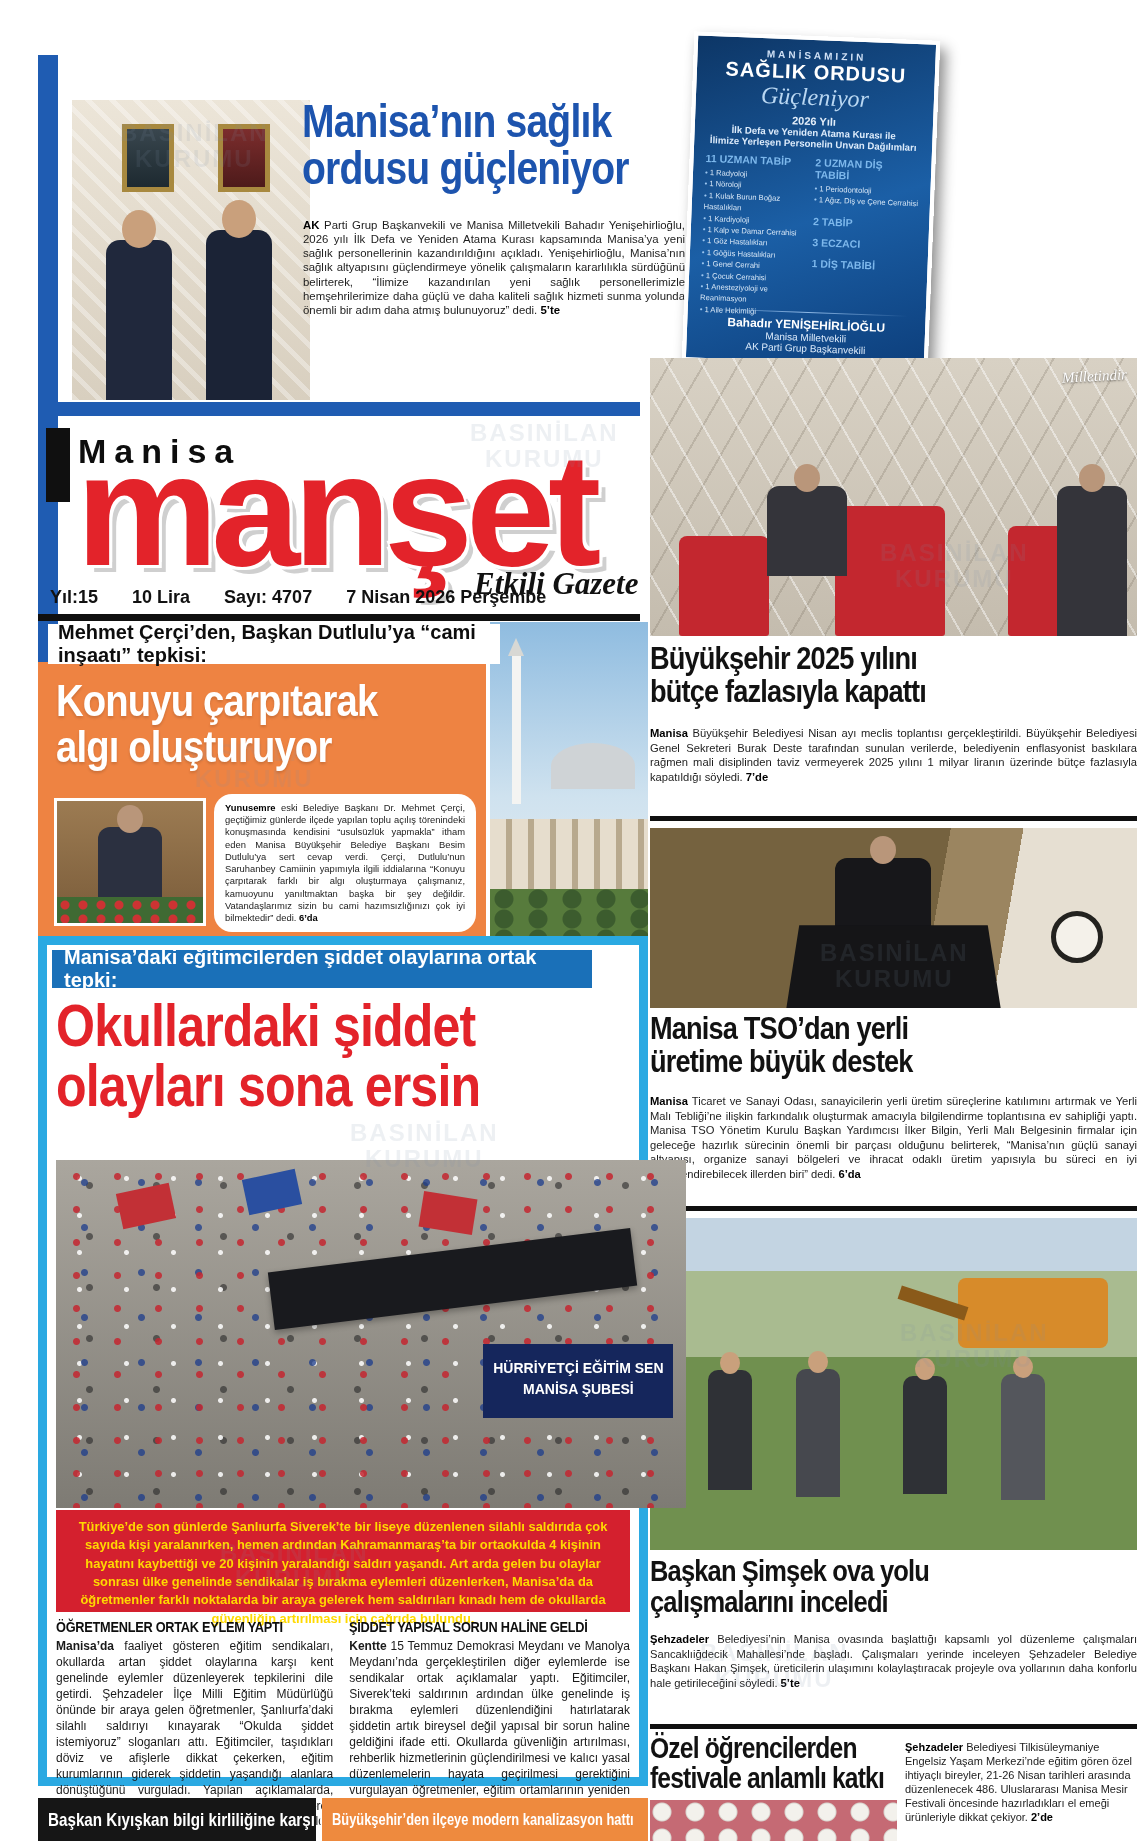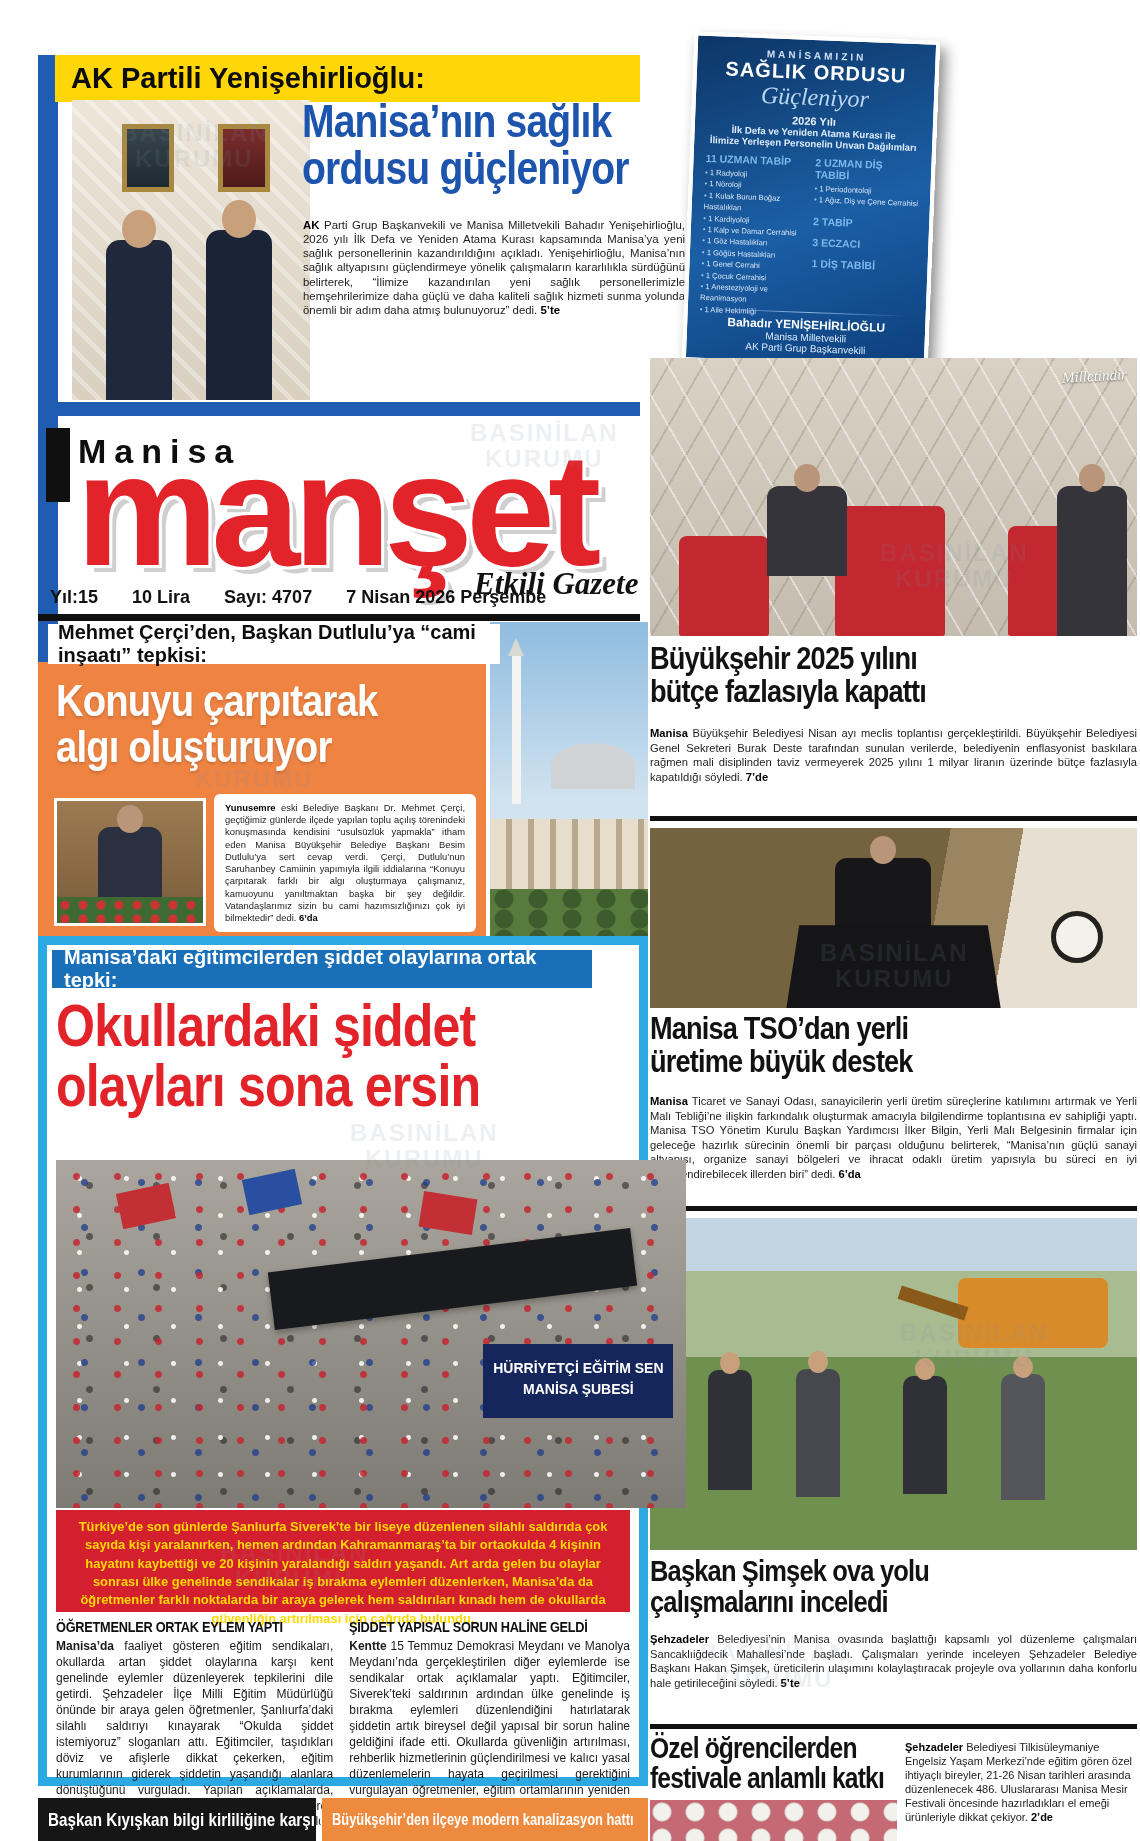--- a/index.html
+++ b/index.html
@@ -103,21 +103,21 @@
   
   #cerci-kicker { left:48px; top:624px; width:452px; height:40px; background:#fff;
     display:flex; align-items:center; padding-left:10px; font-size:20px; font-weight:700; color:#0d0d0d; z-index:3; }
   #cerci-box { left:38px; top:662px; width:448px; height:278px; background:#ee8342; }
   #cerci-headline { left:56px; top:678px; width:420px; color:#fff; font-size:45px; z-index:2;
     text-shadow:0 2px 3px rgba(0,0,0,.15); }
   #cerci-photo { left:54px; top:798px; width:152px; height:128px; border:3px solid #fff;
     background:linear-gradient(#9c7b52,#7a5c3a); }
   #flowers { position:absolute; bottom:0; left:0; right:0; height:26px;
     background:radial-gradient(circle at 8px 8px, #c33 4px, rgba(0,0,0,0) 5px) #3f6a33; background-size:18px 14px; }
-  #cerci-panel { left:214px; top:794px; width:262px; height:138px; background:#fff; border-radius:6px;
+  #cerci-panel { left:214px; top:794px; width:262px; height:138px; background:#fff; border-radius:18px;
     padding:8px 11px; font-size:9.4px; line-height:1.3; z-index:2; }
   #mosque-photo { left:490px; top:622px; width:158px; height:318px;
     background:linear-gradient(#8fbce0,#cfe2ef 55%,#e9eef1); }
   #minaret { position:absolute; left:14%; top:10%; width:9px; height:150px; background:#f4f4f2; }
   #minaret::before { content:""; position:absolute; top:-16px; left:-4px; border-left:8px solid transparent;
     border-right:8px solid transparent; border-bottom:18px solid #d8d8d4; }
   #dome { position:absolute; right:8%; top:38%; width:84px; height:46px; background:#cfd3d6;
     border-radius:50% 50% 0 0; }
   #mosque-base { position:absolute; bottom:12%; left:0; right:0; height:26%;
     background:repeating-linear-gradient(90deg,#e6ddcd 0 16px,#b8a98e 16px 22px); }
@@ -156,23 +156,20 @@
   #banner-orange span { font-size:16.5px; font-weight:900; transform:scaleX(.78); transform-origin:0 50%; white-space:nowrap; }
   .bcnd { display:inline-block; transform:scaleX(.8); transform-origin:0 50%; white-space:nowrap; }
 </style>
 </head>
 <body>
 
 <div id="page">
 
   <div class="abs" id="left-strip"></div>
 
-  <div class="abs" id="top-kicker">
-    <span>AK Partili Yenişehirlioğlu:</span>
-  </div>
 
   <div class="photo" id="top-photo">
     <div class="pic-frame" style="left:50px;top:24px;width:52px;height:68px;background:linear-gradient(#39464e,#1d2930);"></div>
     <div class="pic-frame" style="left:146px;top:24px;width:52px;height:68px;background:linear-gradient(#7c2d2d,#4d1a1a);"></div>
     <div class="suit-man" style="left:34px;bottom:0;width:66px;height:160px;background:#20283c;"></div>
     <div class="suit-man" style="right:38px;bottom:0;width:66px;height:170px;background:#1b2336;"></div>
   </div>
 
   <div class="abs hl" id="top-headline">
     <span class="cnd">Manisa’nın sağlık</span><br>

